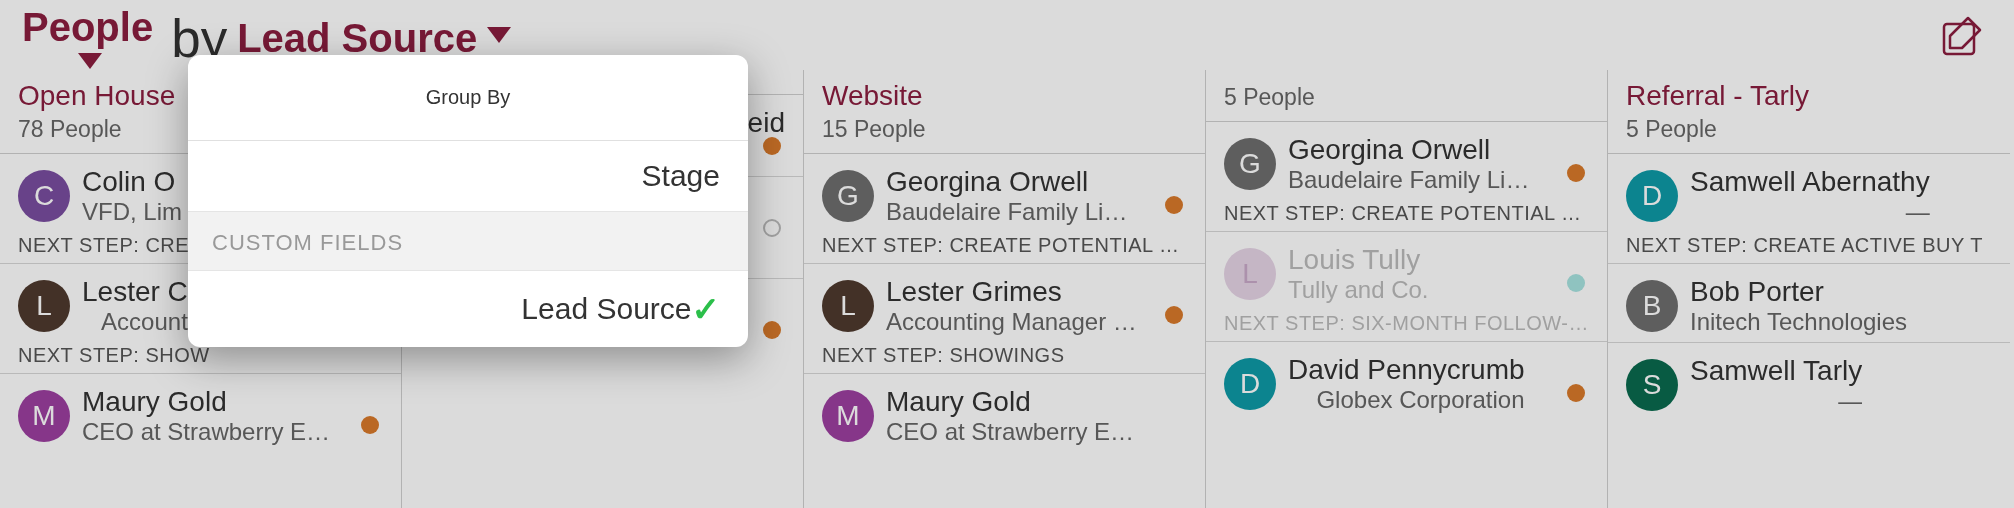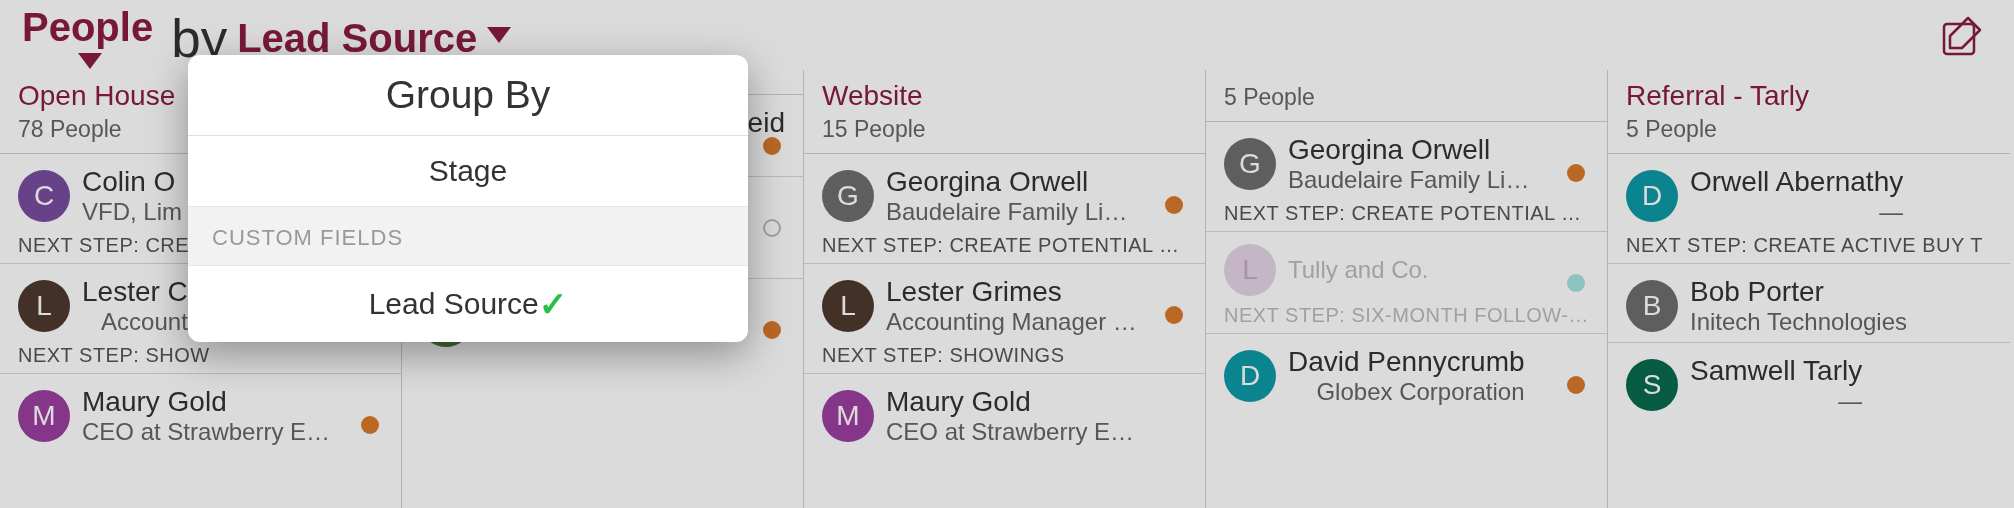--- a/index.html
+++ b/index.html
@@ -49,22 +49,22 @@
     .popover {
       position:absolute;
       left: 188px; top: 55px;
       width: 560px;
       background:#fff;
       border-radius: 12px;
       box-shadow: 0 12px 40px rgba(0,0,0,0.35);
       z-index: 10;
       overflow:hidden;
     }
-    .pop-title { text-align:center; font-size:39px; color:#333; padding: 18px 0; border-bottom:1px solid #e0e0e0; }
-    .pop-item { font-size:30px; color:#333; padding: 18px 40px; display:flex; align-items:center; justify-content:center; cursor:pointer; }
+    .pop-title { text-align:center; font-size:20px; color:#333; padding: 31px 0; border-bottom:1px solid #e0e0e0; }
+    .pop-item { font-size:30px; color:#333; padding: 18px 28px; display:flex; align-items:center; justify-content:flex-end; cursor:pointer; }
     .pop-section { font-size:22px; color:#999; letter-spacing:1px; padding: 18px 24px 14px 24px; background:#f2f2f2; border-top:1px solid #e5e5e5; border-bottom:1px solid #e5e5e5;}
     .check { color:#2bbf4a; font-size:34px; font-weight:700; }
   </style>
 </head>
 <body>
 
 <div class="header">
   <span class="header-title">
     <span>People</span>
     <span class="chev-down"></span>
@@ -208,20 +208,21 @@
               <div class="person-sub">Baudelaire Family Limit…</div>
             </div>
           </div>
           <div class="next-step">NEXT STEP: CREATE POTENTIAL LISTI…</div>
           <span class="dot orange"></span>
         </div>
         <div class="card faded">
           <div class="row">
             <div class="avatar" style="background:#e6d4e6">L</div>
             <div style="min-width:0;">
+              <div class="person-name">Louis Tully</div>
               <div class="person-sub">Tully and Co.</div>
             </div>
           </div>
           <div class="next-step">NEXT STEP: SIX-MONTH FOLLOW-UP</div>
           <span class="dot teal"></span>
         </div>
         <div class="card noborder">
           <div class="row">
             <div class="avatar" style="background:#0e9aa7">D</div>
             <div style="min-width:0;">
@@ -236,21 +237,21 @@
     <div class="column">
       <div class="col-header">
         <div class="col-title">Referral - Tarly</div>
         <div class="col-count">5 People</div>
       </div>
       <div class="cards">
         <div class="card">
           <div class="row">
             <div class="avatar" style="background:#0e9aa7">D</div>
             <div style="min-width:0;">
-              <div class="person-name">Orwell Abernathy</div>
+              <div class="person-name">Samwell Abernathy</div>
               <div class="person-sub">—</div>
             </div>
           </div>
           <div class="next-step">NEXT STEP: CREATE ACTIVE BUY T</div>
         </div>
         <div class="card">
           <div class="row">
             <div class="avatar" style="background:#6e6e6e">B</div>
             <div style="min-width:0;">
               <div class="person-name">Bob Porter</div>

